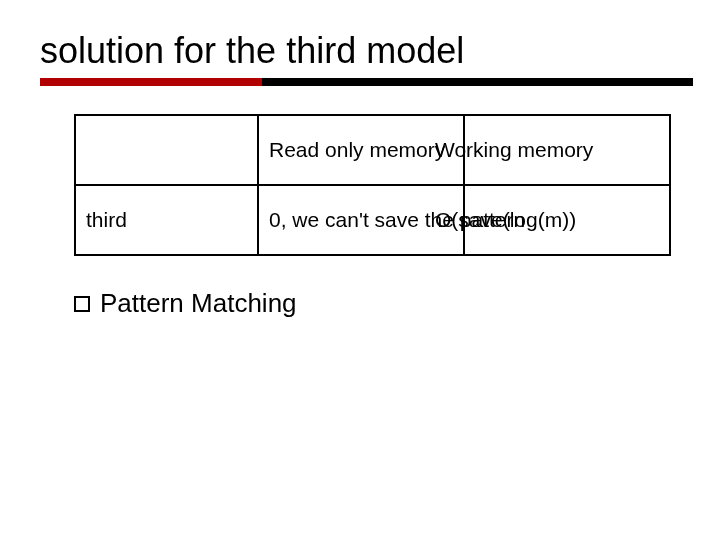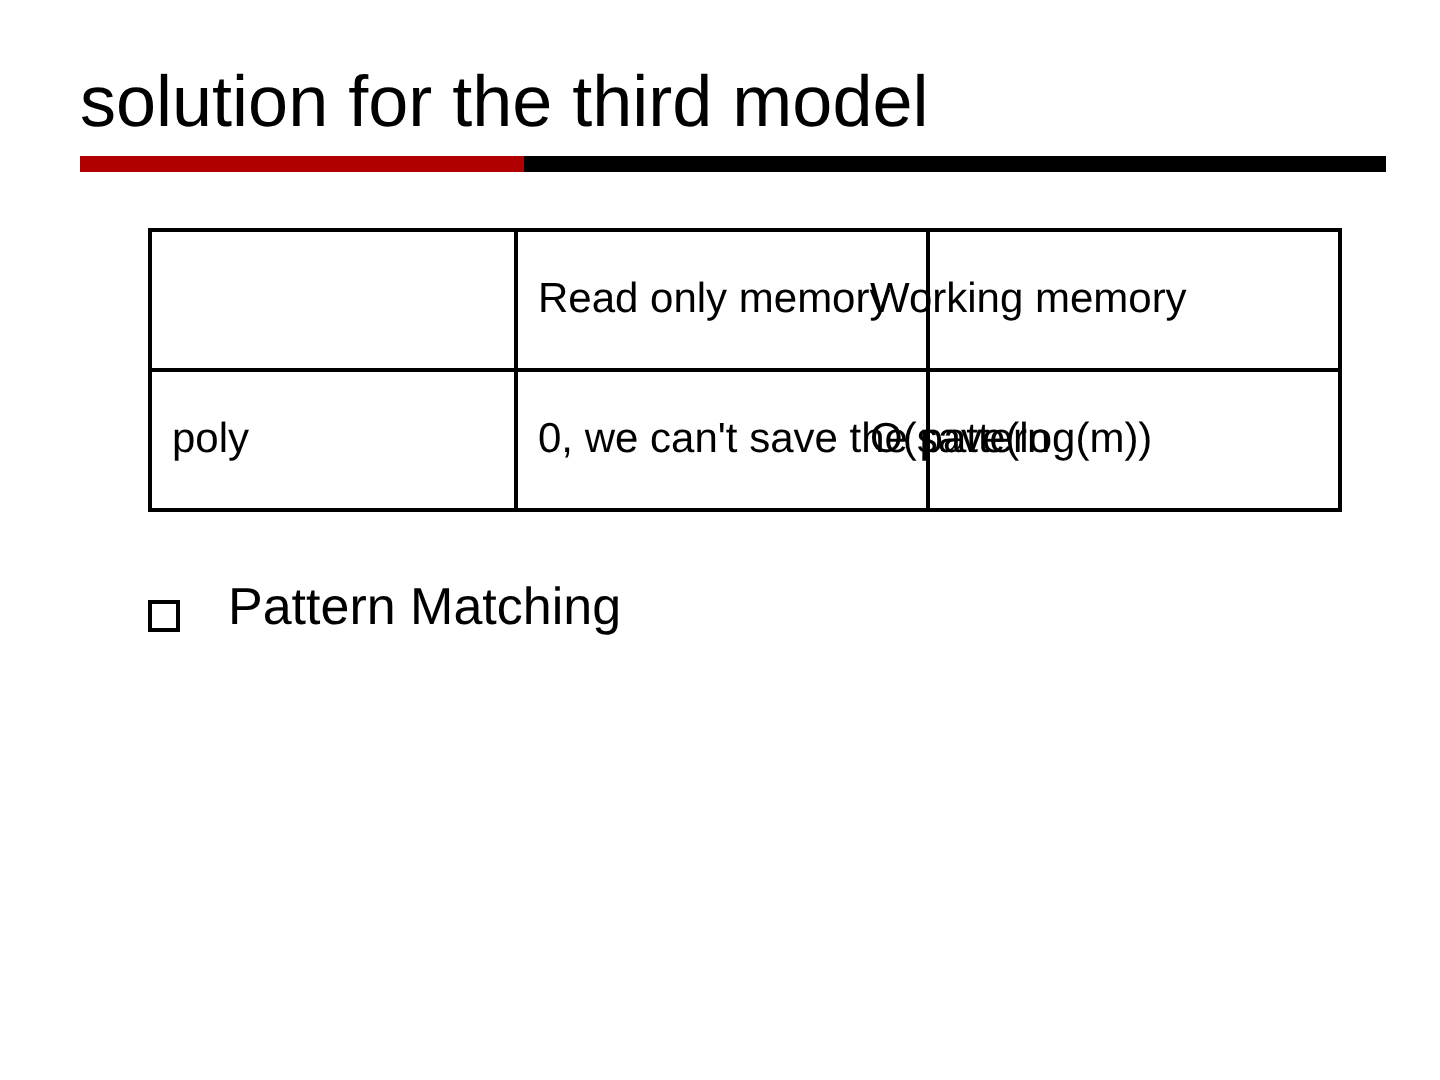--- a/index.html
+++ b/index.html
@@ -55,22 +55,22 @@
     position: absolute;
     white-space: nowrap;
     font-size: 21px;
   }
 
   .bullets {
     margin-left: 34px;
   }
   .bullet {
     display: flex;
-    align-items: center;
-    gap: 24px;
+    align-items: flex-start;
+    gap: 10px;
     font-size: 26px;
     margin-bottom: 42px;
   }
   .bullet .box {
     width: 16px;
     height: 16px;
     border: 2px solid #000;
     margin-top: 8px;
     flex-shrink: 0;
   }
@@ -99,21 +99,21 @@
         <td></td>
         <td>
           <span class="ov" style="left:10px; top:22px;">Read only memory</span>
         </td>
         <td>
           <span class="ov" style="left:-30px; top:22px;text-align:center;">Working memory</span>
         </td>
       </tr>
       <tr>
         <td>
-          <span>poly</span>
+          <span>third</span>
         </td>
         <td>
           <span class="ov" style="left:10px; top:22px;text-align:center;">0, we can't save the pattern</span>
         </td>
         <td>
           <span class="ov" style="left:-30px; top:22px;">O(save(log(m))</span>
         </td>
       </tr>
     </tbody>
       </table>

